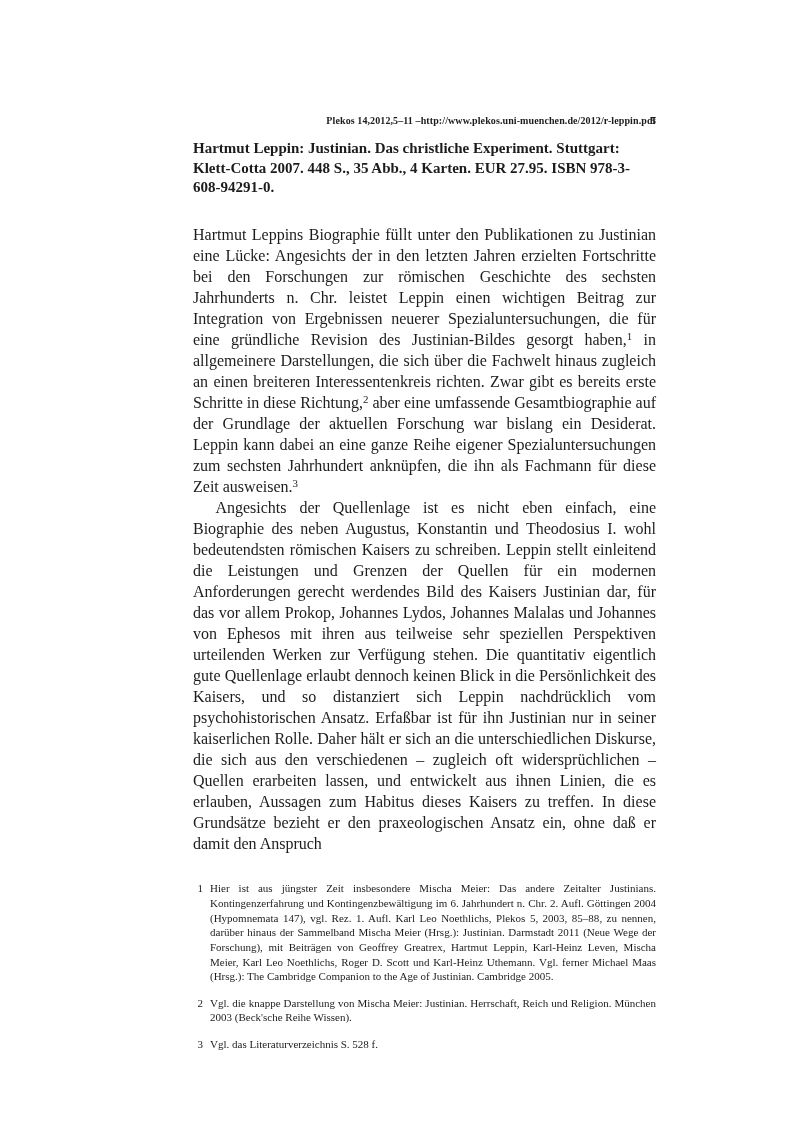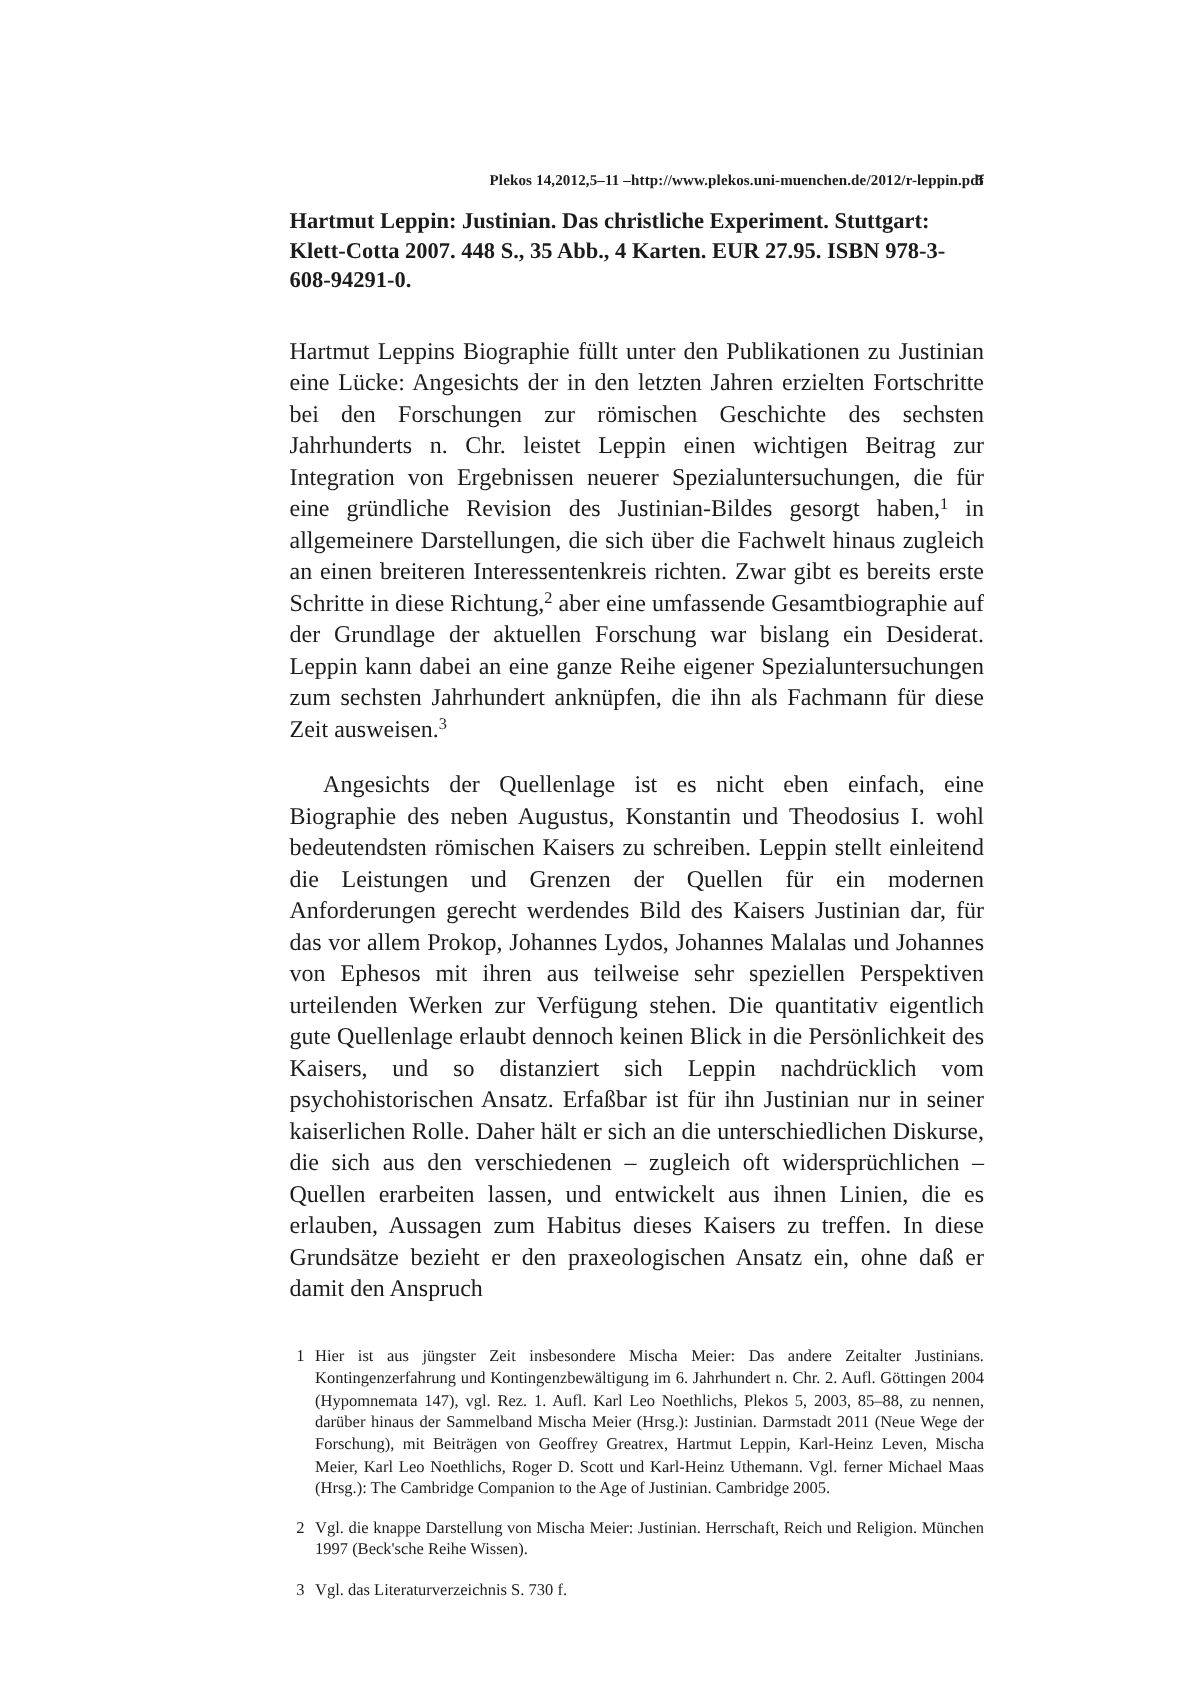--- a/index.html
+++ b/index.html
@@ -40,21 +40,21 @@
     line-height: 1.3;
     margin-bottom: 26px;
     text-align: left;
   }
   .body-par {
     font-size: 16px;
     line-height: 1.315;
     text-align: justify;
     hyphens: none;
   }
-  .body-par + .body-par { margin-top: 16px; }
+  .body-par + .body-par { margin-top: 0; }
   .body-par.indented { text-indent: 1.4em; }
   sup.fnmark {
     font-size: 68%;
     vertical-align: baseline;
     position: relative;
     top: -0.45em;
     line-height: 0;
   }
   .footnotes {
     margin-top: 27px;
@@ -99,23 +99,23 @@
 
     <div class="footnotes">
 
       <div class="footnote">
         <span class="fn-num">1</span>
         <span class="fn-text"><span>Hier ist aus jüngster Zeit insbesondere Mischa Meier: Das andere Zeitalter Justinians. Kontingenzerfahrung und Kontingenzbewältigung im 6. Jahrhundert n. Chr. 2. Aufl. Göttingen 2004 (Hypomnemata 147), vgl. Rez. 1. Aufl. Karl Leo Noethlichs, </span><span class="fn-link">Plekos 5, 2003, 85–88</span><span>, zu nennen, darüber hinaus der Sammelband Mischa Meier (Hrsg.): Justinian. Darmstadt 2011 (Neue Wege der Forschung), mit Beiträgen von Geoffrey Greatrex, Hartmut Leppin, Karl-Heinz Leven, Mischa Meier, Karl Leo Noethlichs, Roger D. Scott und Karl-Heinz Uthemann. Vgl. ferner Michael Maas (Hrsg.): The Cambridge Companion to the Age of Justinian. Cambridge 2005.</span></span>
       </div>
 
       <div class="footnote">
         <span class="fn-num">2</span>
-        <span class="fn-text">Vgl. die knappe Darstellung von Mischa Meier: Justinian. Herrschaft, Reich und Religion. München 1997 (Beck'sche Reihe Wissen).</span>
+        <span class="fn-text">Vgl. die knappe Darstellung von Mischa Meier: Justinian. Herrschaft, Reich und Religion. München 2003 (Beck'sche Reihe Wissen).</span>
       </div>
 
       <div class="footnote">
         <span class="fn-num">3</span>
-        <span class="fn-text">Vgl. das Literaturverzeichnis S. 730 f.</span>
+        <span class="fn-text">Vgl. das Literaturverzeichnis S. 528 f.</span>
       </div>
 
     </div>
   </div>
 </div>
 
 </body></html>

